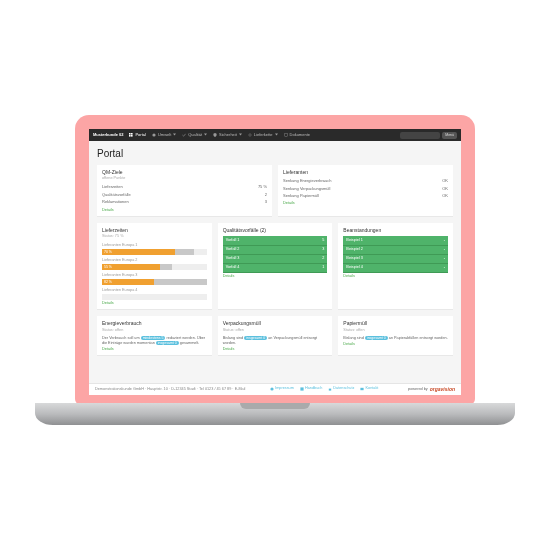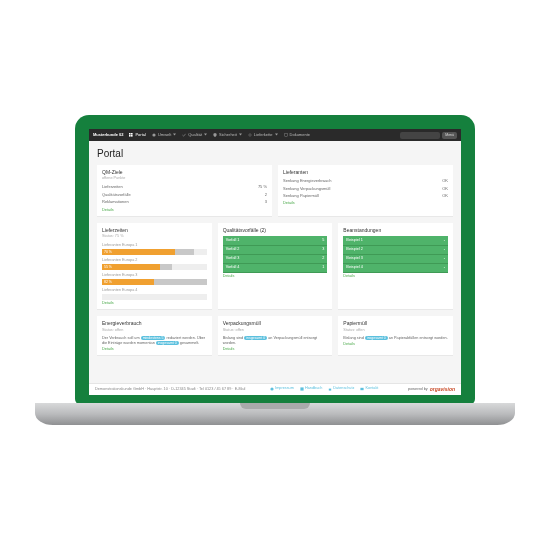--- a/index.html
+++ b/index.html
@@ -9,21 +9,21 @@
     width: 550px; height: 550px;
     display: flex; align-items: center; justify-content: center;
     overflow: hidden;
   }
   .laptop {
     width: 480px; height: 320px;
     position: relative;
   }
   .bezel {
     position: absolute; left: 40px; top: 0; right: 40px; bottom: 30px;
-    background: #15803d; border-radius: 14px 14px 6px 6px;
+    background: #fca5a5; border-radius: 14px 14px 6px 6px;
     padding: 14px 14px 10px 14px;
   }
   .screen {
     width: 100%; height: 100%;
     background: #f5f5f5;
     overflow: hidden;
     font-size: 4.3px; line-height: 1.35;
     color: #333;
     position: relative;
   }

